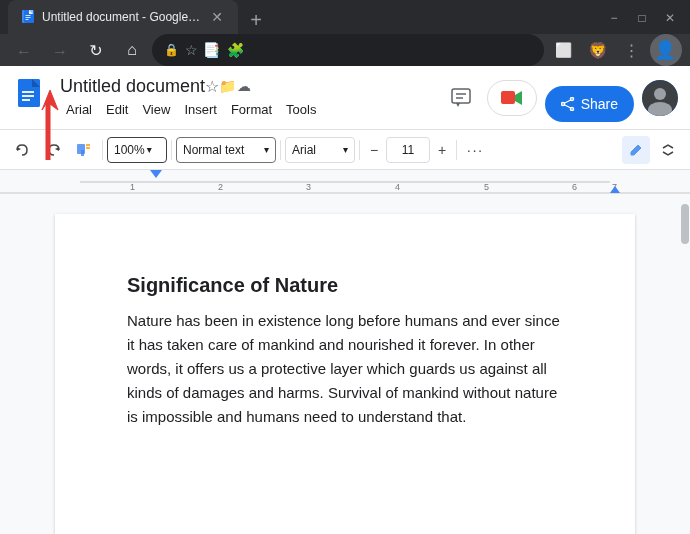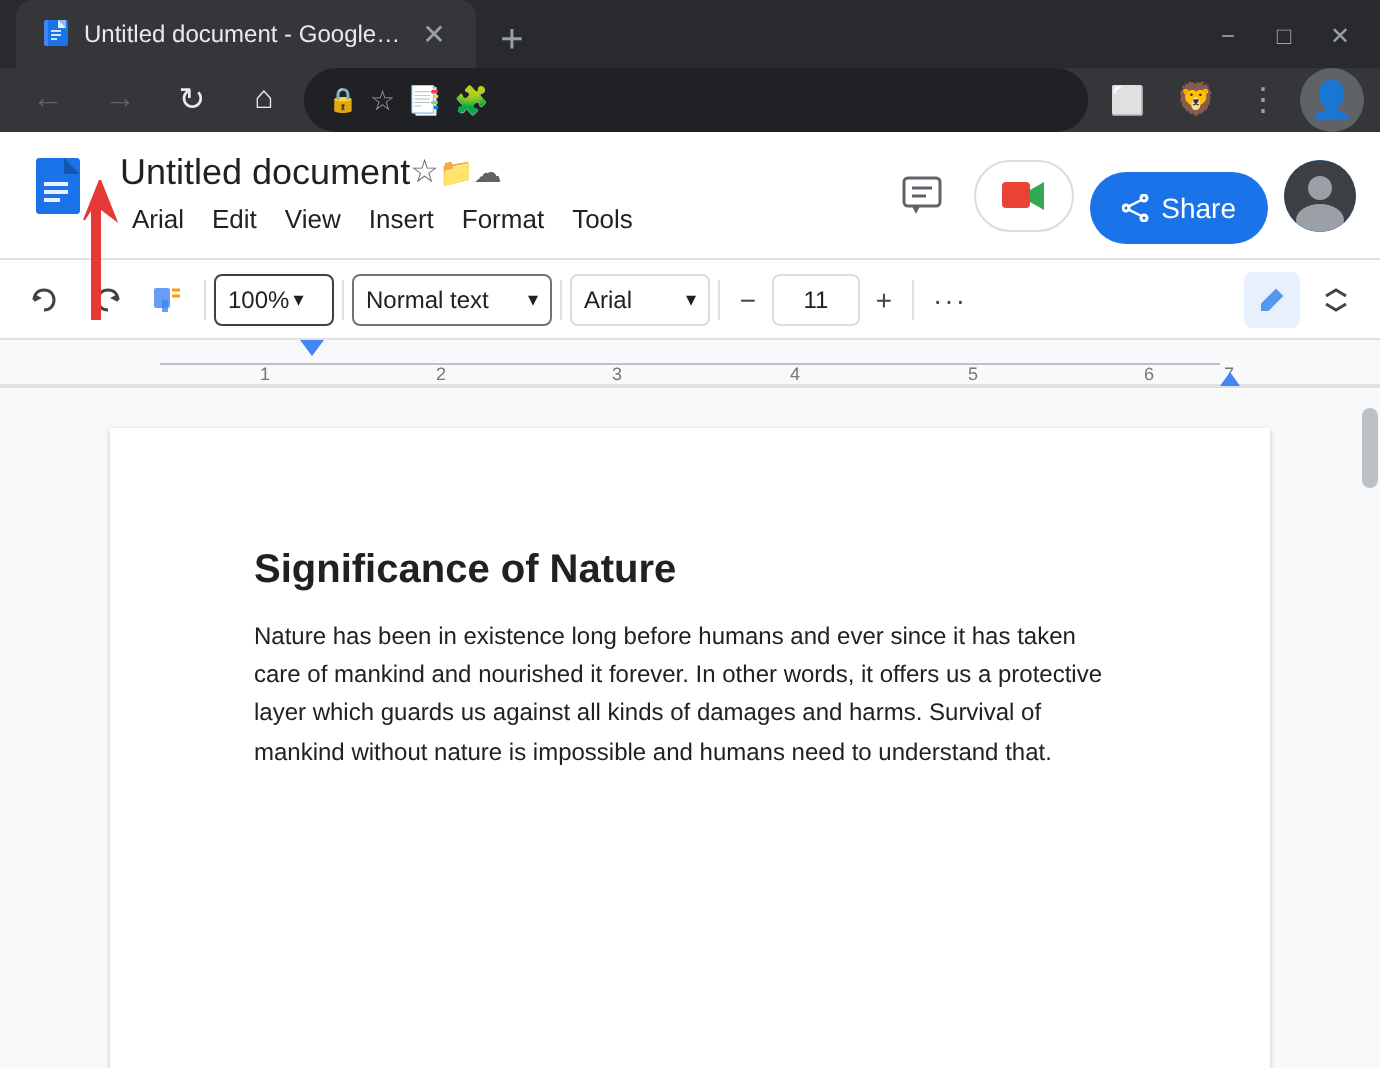--- a/index.html
+++ b/index.html
@@ -374,21 +374,21 @@
       box-shadow: 0 1px 3px rgba(0,0,0,0.2);
       padding: 60px 72px;
     }
     .doc-heading {
       font-size: 20px;
       font-weight: bold;
       color: #202124;
       margin-bottom: 12px;
     }
     .doc-paragraph {
-      font-size: 12px;
+      font-size: 15px;
       line-height: 1.6;
       color: #202124;
       text-align: left;
     }
     .side-scroll {
       position: absolute;
       right: 0;
       top: 0;
       bottom: 0;
       width: 14px;

